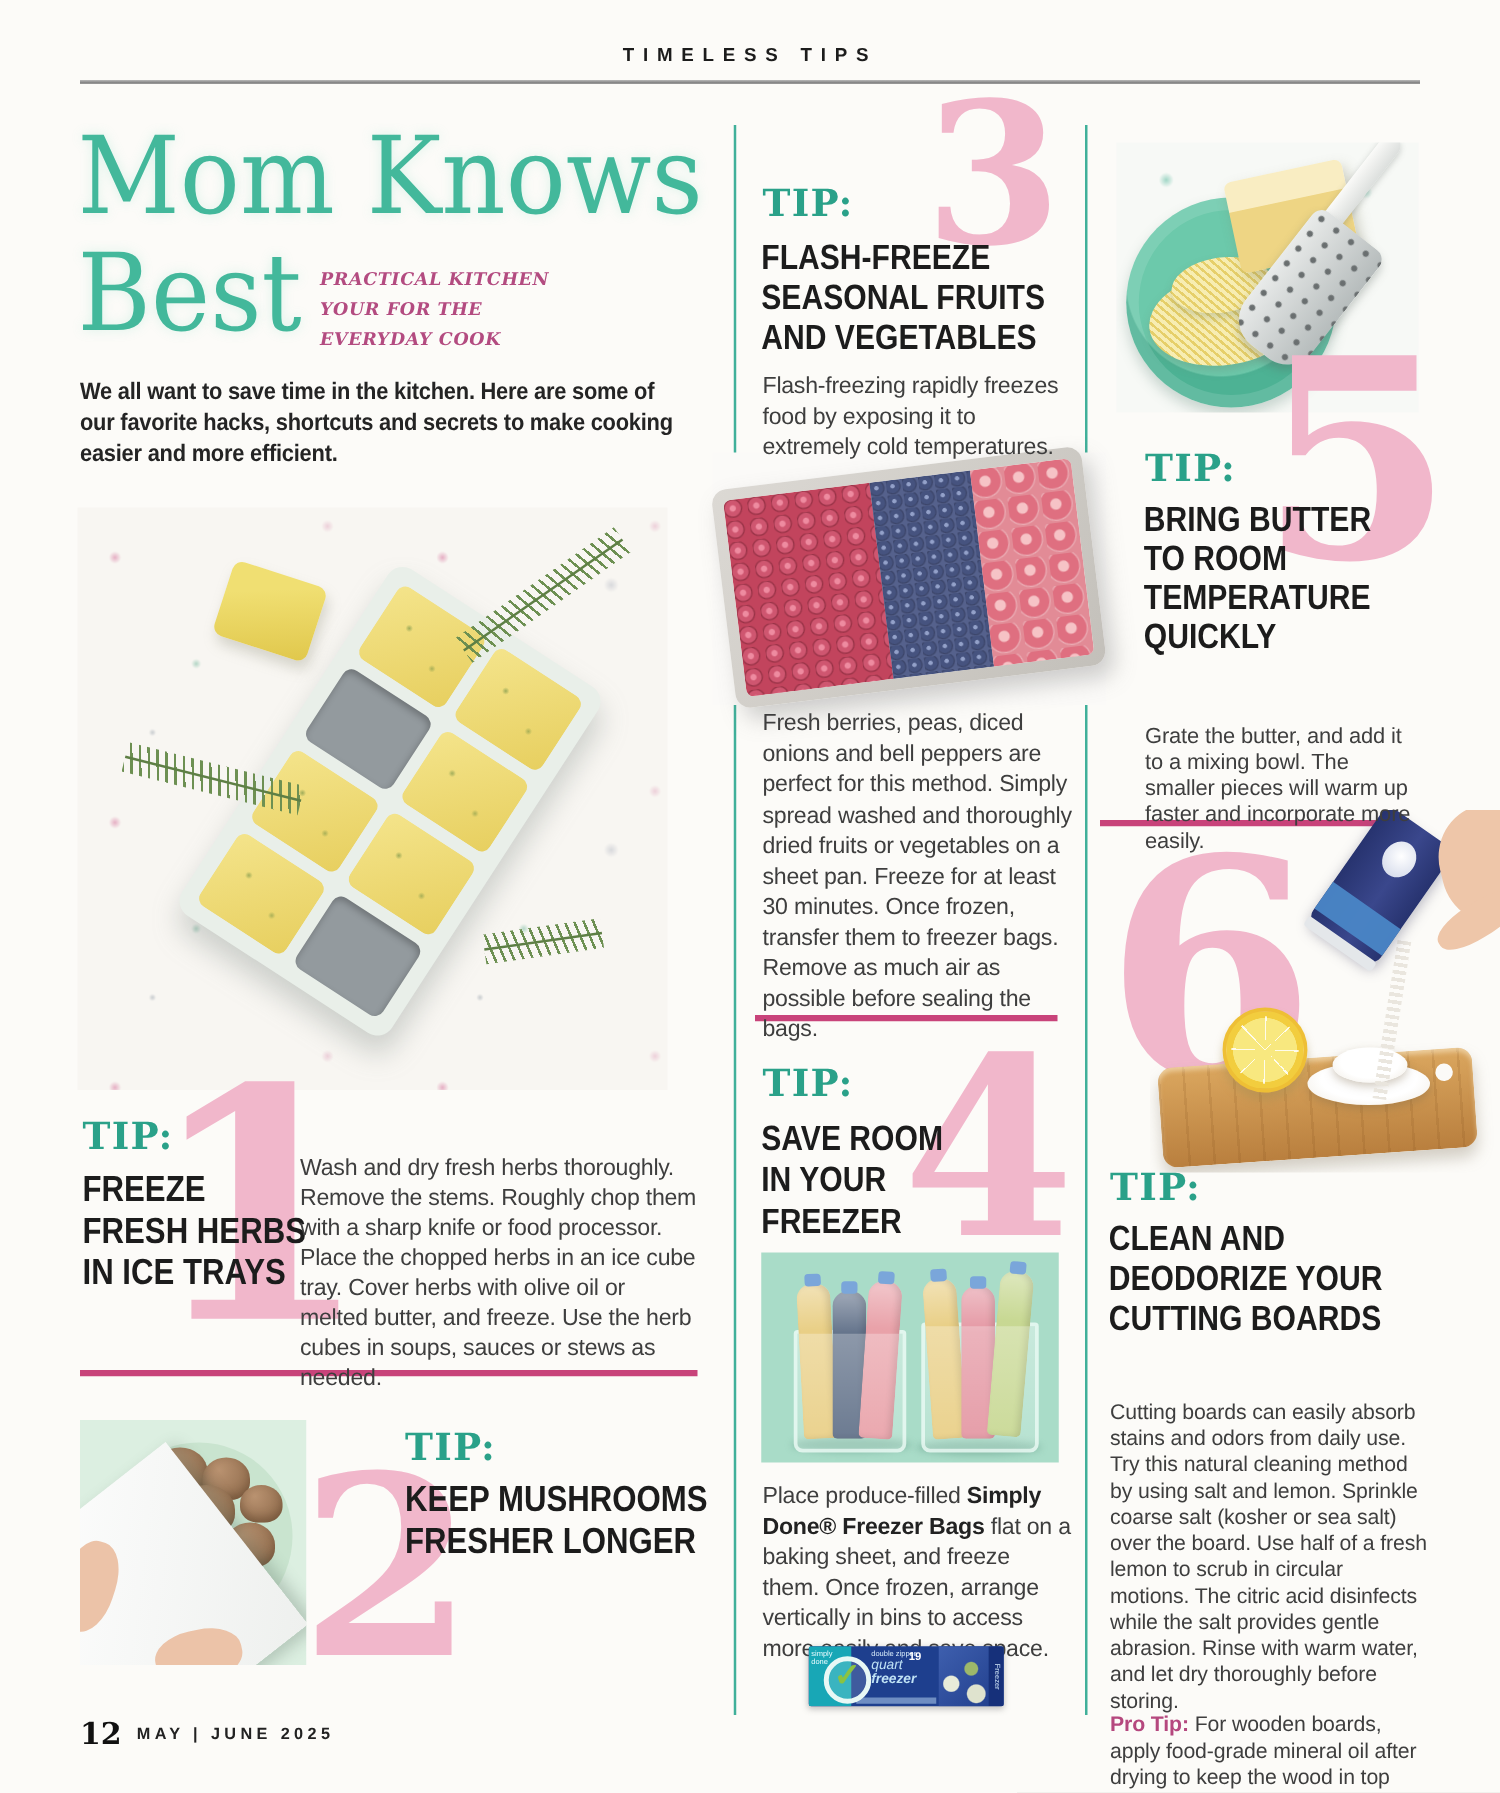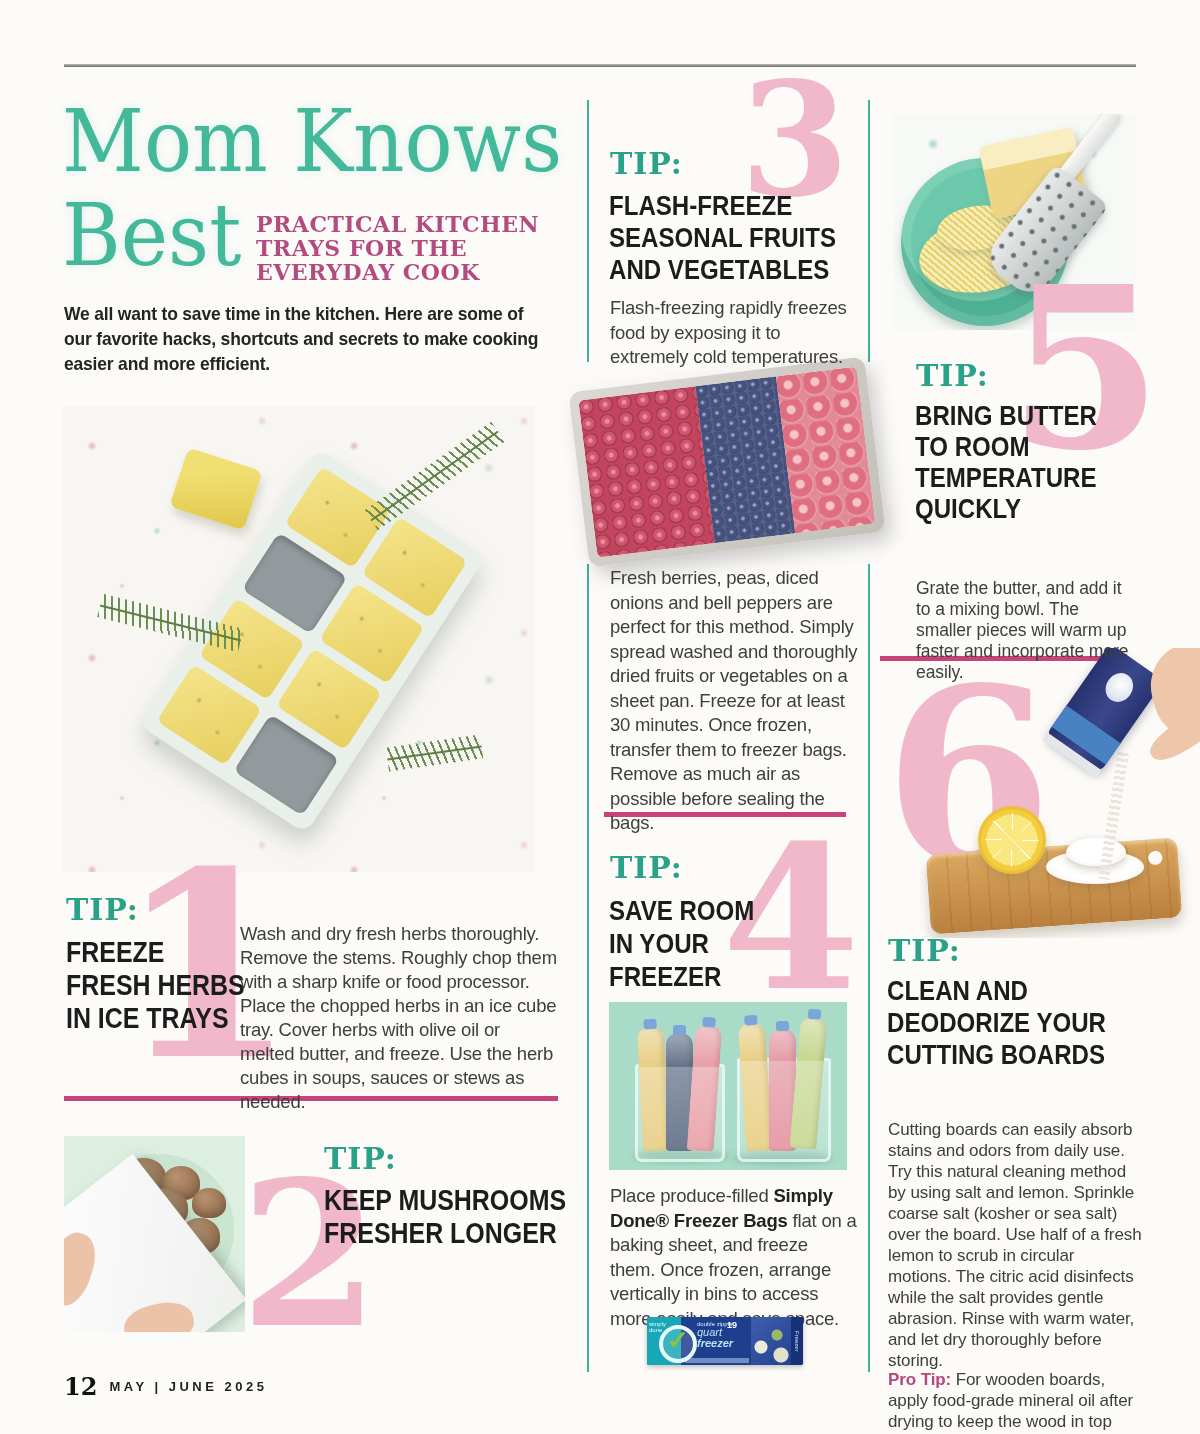--- a/index.html
+++ b/index.html
@@ -14,21 +14,21 @@
                background:linear-gradient(180deg,#b9b9b9,#6f6f6f);}
   .footer{left:64px;top:1372px;display:flex;align-items:center;gap:12px;}
   .folio{font-family:"DejaVu Serif",serif;font-weight:700;font-size:24px;color:#111;}
   .issue{font-size:13px;font-weight:700;letter-spacing:3.5px;color:#222;}
 
   
   .mast-title{font-family:"DejaVu Serif",serif;font-weight:400;color:#43b89b;
               font-size:86px;line-height:1;white-space:nowrap;transform:scaleX(.93);
               transform-origin:0 0;text-shadow:0 0 10px rgba(120,220,190,.25);}
   .mast-sub{font-family:"DejaVu Serif",serif;font-weight:700;color:#b34b80;
-            font-size:22px;line-height:24px;letter-spacing:.5px;}
+            font-size:14px;line-height:24px;letter-spacing:.5px;font-style:italic;}
   .intro{font-size:19px;line-height:25px;font-weight:700;color:#242424;width:520px;
          transform:scaleX(.92);transform-origin:0 0;letter-spacing:-.2px;}
 
   
   .tip-label{font-family:"DejaVu Serif",serif;font-weight:700;font-size:30px;
              letter-spacing:1px;color:#2aa189;z-index:4;}
   .heading{color:#1c1c1c;font-weight:700;font-size:28px;line-height:32px;
            transform:scaleX(.86);transform-origin:0 0;z-index:4;}
   .heading span{display:block;white-space:nowrap;}
   .num{font-family:"DejaVu Serif",serif;font-weight:700;color:#f1b7cb;line-height:1;z-index:2;}
@@ -168,30 +168,31 @@
       linear-gradient(135deg,#3e5fae,#23418f);}
   .prod-side{width:12px;background:#16307a;color:#cfe4f7;font-size:6px;display:flex;
              align-items:center;justify-content:center;writing-mode:vertical-rl;}
   .prod-count{position:absolute;right:14px;top:3px;color:#fff;font-weight:700;font-size:9px;z-index:2;}
 </style>
 </head>
 <body>
 
 <div id="page">
 
+  <div class="abs kicker">TIMELESS TIPS</div>
   <div class="abs kicker-rule"></div>
 
   <div class="abs vline" style="left:587px;top:100px;height:1272px;"></div>
   <div class="abs vline" style="left:868px;top:100px;height:1272px;"></div>
 
   <div class="abs mast-title" style="left:62px;top:98px;">Mom Knows</div>
   <div class="abs mast-title" style="left:62px;top:192px;">Best</div>
   <div class="abs mast-sub" style="left:256px;top:212px;">
     <span style="display:block">PRACTICAL KITCHEN</span>
-    <span style="display:block">TRAYS FOR THE</span>
+    <span style="display:block">YOUR FOR THE</span>
     <span style="display:block">EVERYDAY COOK</span>
   </div>
   <div class="abs intro" style="left:64px;top:301px;">We all want to save time in the kitchen. Here are some of our favorite hacks, shortcuts and secrets to make cooking easier and more efficient.</div>
 
   <div class="abs ph-icetray" style="left:62px;top:406px;width:472px;height:466px;">
     <div class="abs buttercube"></div>
     <div class="abs tray">
       <div class="cube y"></div>
       <div class="cube y"></div>
       <div class="cube g"></div>

